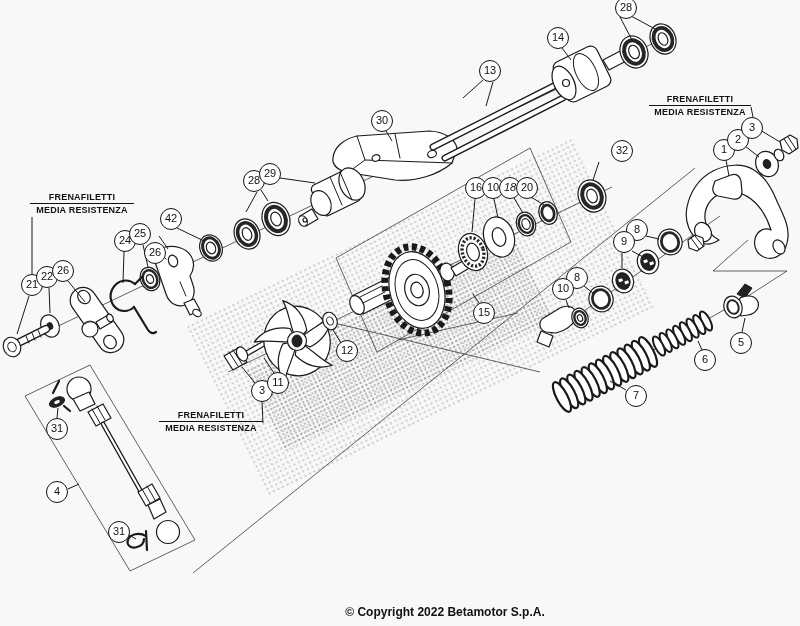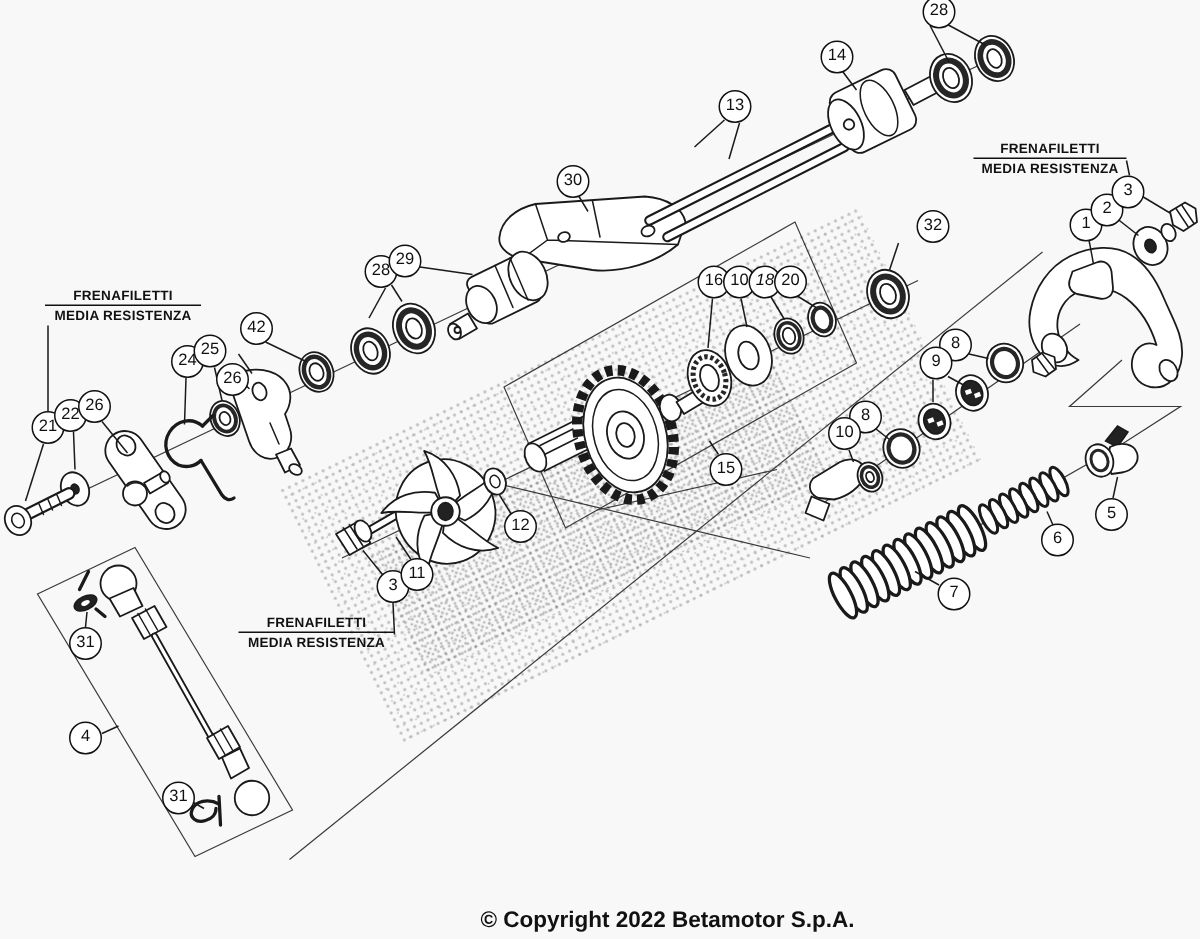--- a/index.html
+++ b/index.html
@@ -26,21 +26,21 @@
   .ring{fill:none;stroke:#262626;}
   #callout-layer{position:absolute;left:0;top:0;width:800px;height:626px;z-index:5;}
   .callout{position:absolute;width:22px;height:22px;border:1.3px solid #111;border-radius:50%;
     background:#fff;box-sizing:border-box;text-align:center;font-size:11px;line-height:19px;
     color:#111;font-weight:400;}
   #labels-layer{position:absolute;left:0;top:0;width:800px;height:626px;z-index:5;}
   .tl-label{position:absolute;text-align:center;color:#111;font-weight:bold;font-size:9px;
     line-height:10px;letter-spacing:.2px;}
   .tl-label .rule{border-top:1.2px solid #111;margin:1px 0 1px 0;}
   #copyright{position:absolute;left:260px;top:605px;width:370px;text-align:center;
-    font-size:15px;font-weight:600;color:#111;z-index:5;}
+    font-size:12px;font-weight:600;color:#111;z-index:5;}
 </style>
 </head>
 <body>
 
 <div id="stage">
   <div id="watermark"></div>
   <div id="watermark2"></div>
 
   <svg id="art" width="800" height="626" viewBox="0 0 800 626">
 

